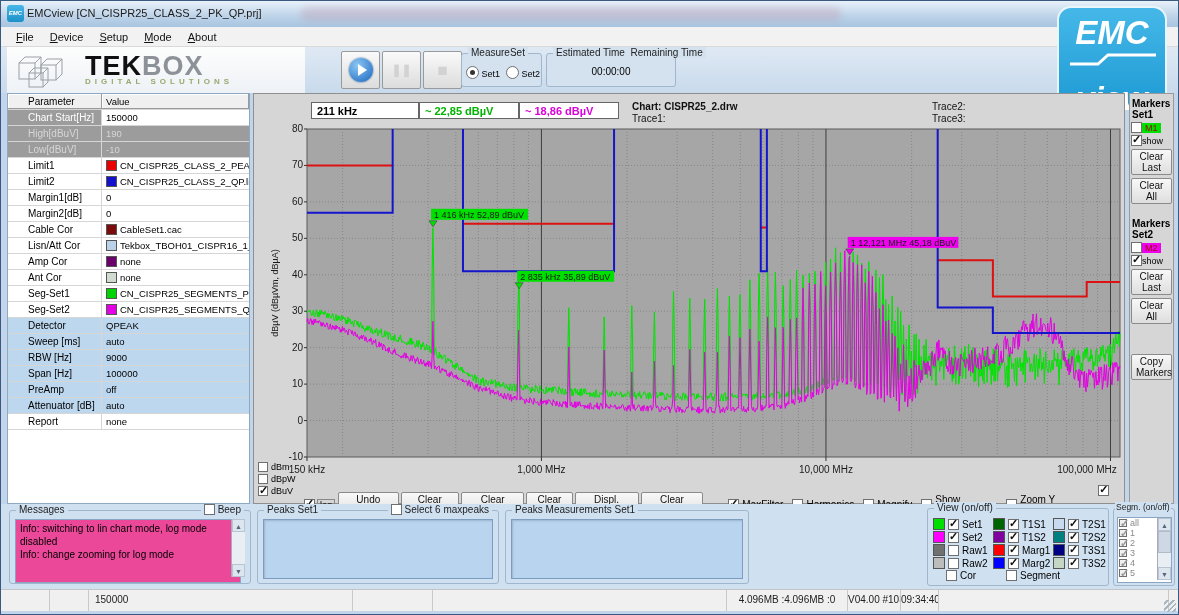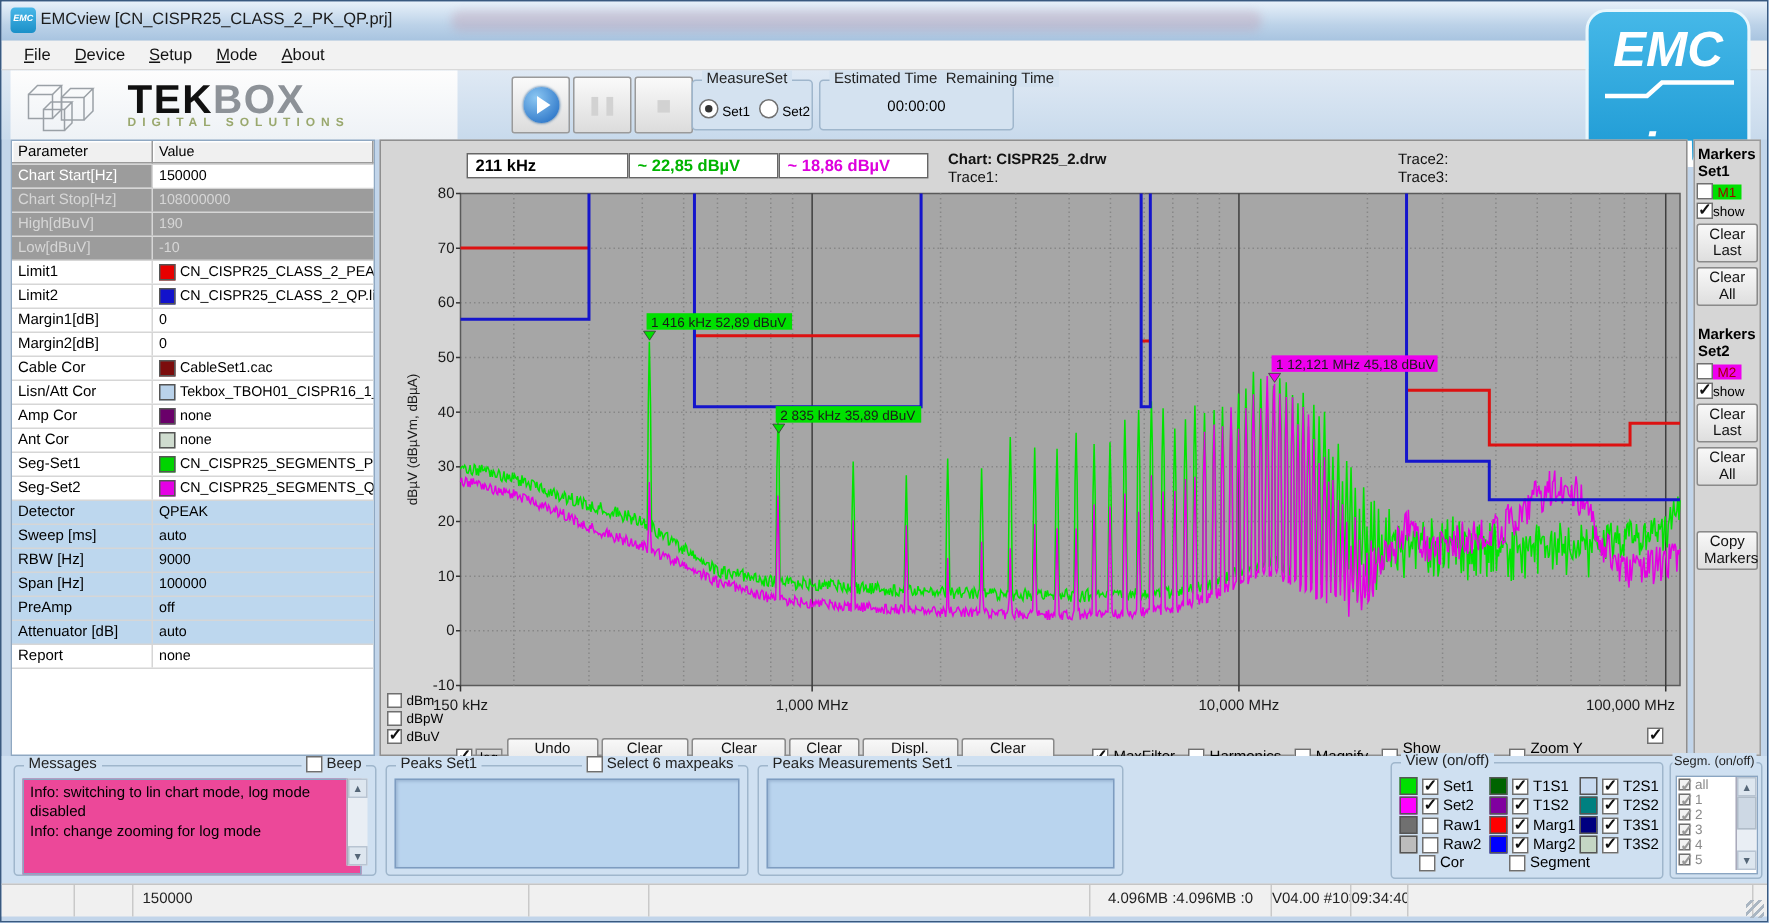--- a/index.html
+++ b/index.html
@@ -34,21 +34,21 @@
   .cb.gray{background:#f1f1f1;}
   .cb.gray::after{color:#999;}
   
   #emclogo{left:1056px;top:5px;width:110px;height:104px;border-radius:14px;background:linear-gradient(#45b8e8,#1e9ad4);border:2px solid #e8f6fc;box-sizing:border-box;color:#fff;font-style:italic;font-weight:bold;text-align:center;}
   #emclogo .t{font-size:33px;margin-top:6px;letter-spacing:0px;}
   #emclogo .b{font-size:33px;margin-top:8px;}
   
   #ptable{left:6px;top:92px;width:243px;height:411px;background:#fff;border:1px solid #8fa8c2;box-sizing:border-box;font-size:10px;}
   .prow{display:flex;height:15px;line-height:15px;border-bottom:1px solid #d6d6d6;}
   .pcell{box-sizing:border-box;overflow:hidden;white-space:nowrap;}
-  .pcol1{width:94px;padding-left:4px;border-right:1px solid #d6d6d6;flex:none;}
+  .pcol1{width:94px;padding-left:20px;border-right:1px solid #d6d6d6;flex:none;}
   .pcol2{flex:1;padding-left:4px;display:flex;align-items:center;gap:3px;font-size:9.5px;}
   .phead .pcell{background:#f0f0f0;border-right:1px solid #9a9a9a;border-bottom:1px solid #9a9a9a;box-shadow:inset 1px 1px 0 #fff;}
   .prow.dim{background:#9c9c9c;color:#d6d6d6;}
   .prow.sel .pcol1{background:#9c9c9c;color:#fff;}
   .prow.blue{background:#bdd7ee;}
   .swatch{width:9px;height:9px;border:1px solid #555;flex:none;}
   
   #chartpanel{left:252px;top:92px;width:872px;height:411px;background:#d6d6d6;border:1px solid #8f8f8f;box-sizing:border-box;}
   .readout{position:absolute;top:8px;height:17px;border:1px solid #666;background:#fff;font-size:11px;font-weight:bold;line-height:17px;padding-left:5px;box-sizing:border-box;}
   .chart-cap{position:absolute;font-size:10px;color:#111;}
@@ -145,26 +145,20 @@
 
   <div class="abs" id="ptable">
       <div class="prow phead">
         <div class="pcell pcol1">Parameter</div>
         <div class="pcell pcol2">Value</div>
       </div>
       <div class="prow sel">
         <div class="pcell pcol1">Chart Start[Hz]</div>
         <div class="pcell pcol2" style="background: rgb(255, 255, 255); color: rgb(0, 0, 0);">
           <span>150000</span>
-        </div>
-      </div>
-      <div class="prow dim">
-        <div class="pcell pcol1">Chart Stop[Hz]</div>
-        <div class="pcell pcol2">
-          <span>108000000</span>
         </div>
       </div>
       <div class="prow dim">
         <div class="pcell pcol1">High[dBuV]</div>
         <div class="pcell pcol2">
           <span>190</span>
         </div>
       </div>
       <div class="prow dim">
         <div class="pcell pcol1">Low[dBuV]</div>

